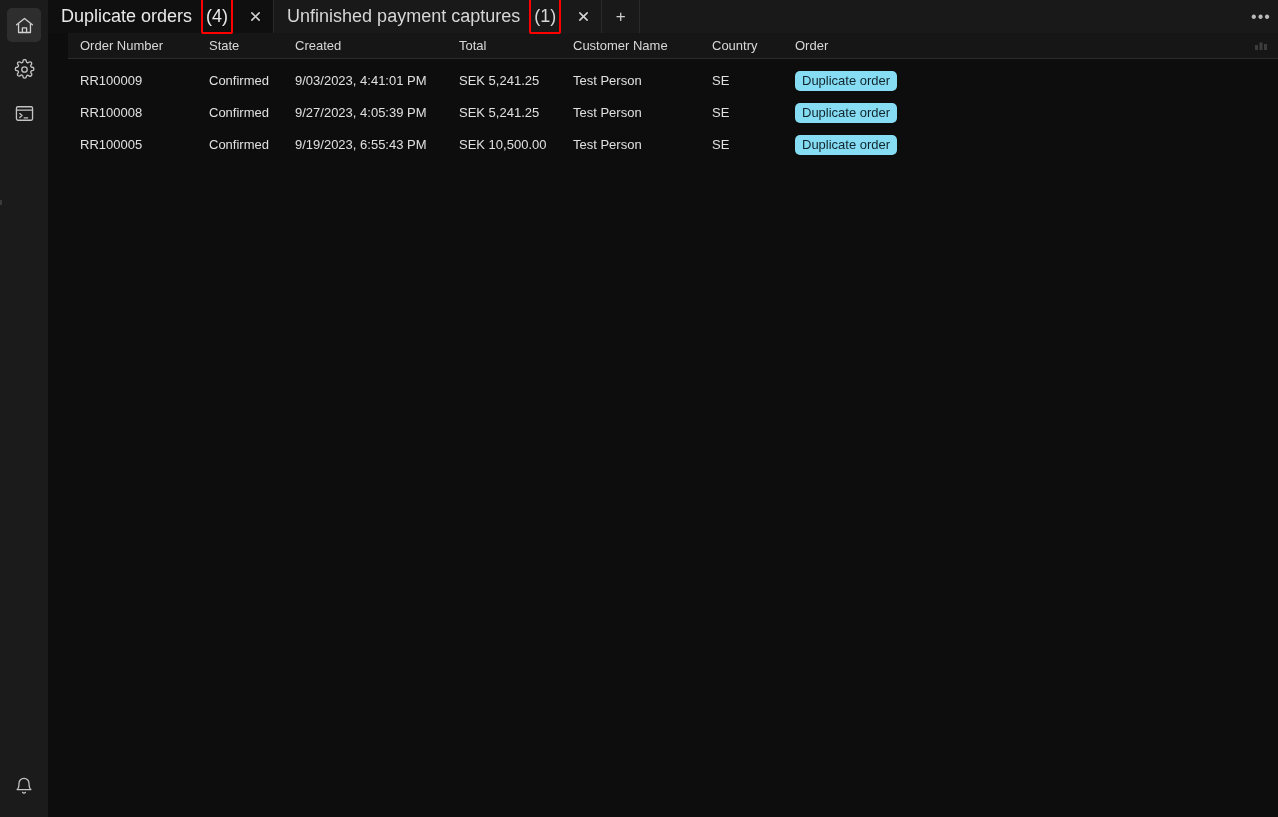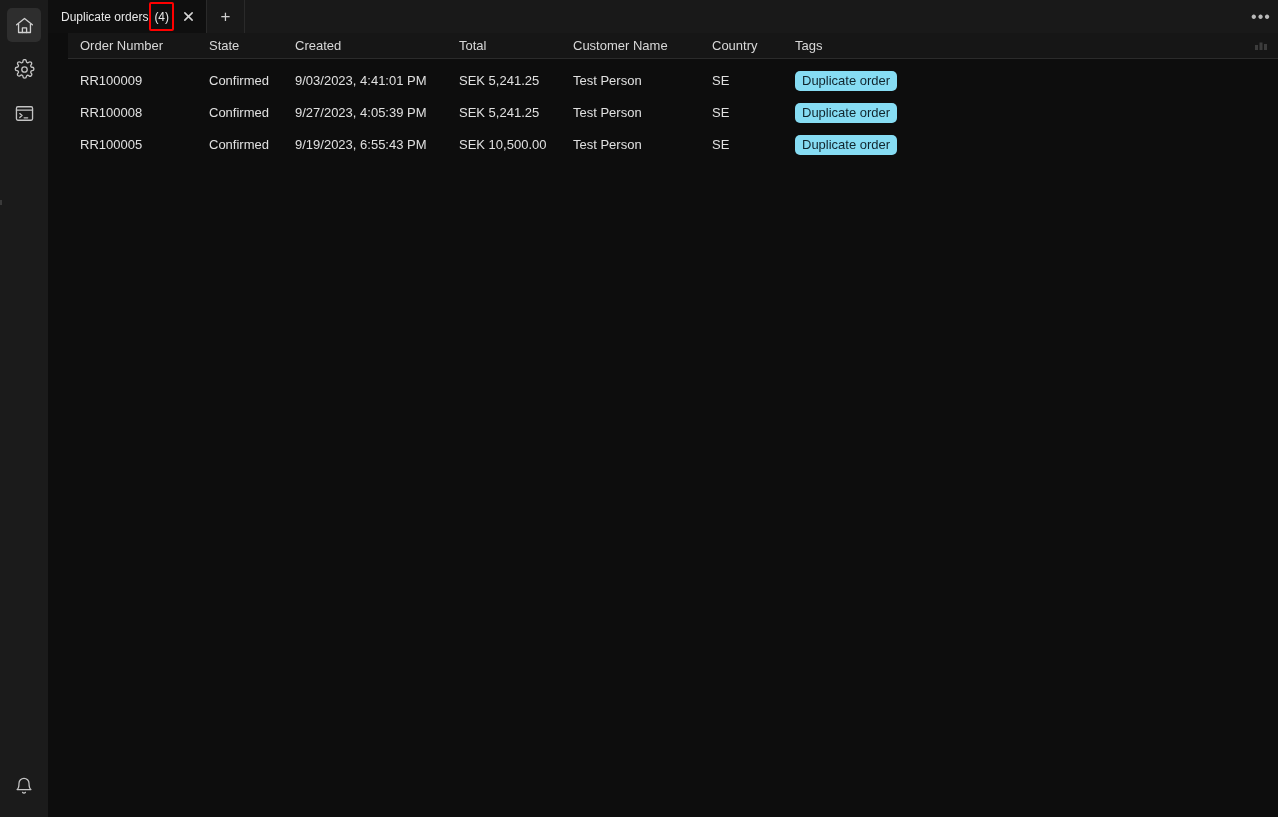--- a/index.html
+++ b/index.html
@@ -80,25 +80,25 @@
     min-height: 33px;
     background: #191919;
     display: flex;
     align-items: stretch;
     position: relative;
   }
 
   .tab {
     display: flex;
     align-items: center;
-    gap: 6px;
+    gap: 14px;
     padding: 0 9px 0 13px;
     height: 33px;
     color: #d6d6d6;
-    font-size: 12px;
+    font-size: 18px;
     background: #191919;
     border-right: 1px solid #2a2a2a;
     cursor: pointer;
     white-space: nowrap;
     position: relative;
   }
   .tab.active {
     background: #0f0f0f;
     color: #e8e8e8;
   }
@@ -296,20 +296,31 @@
         <span class="tab-count highlight">(4)</span>
         <span class="tab-close">
           <span>
             <svg width="11" height="11" viewBox="0 0 12 12" fill="none" stroke="#d4d4d4" stroke-width="1.7" stroke-linecap="round">
               <path d="M2 2l8 8M10 2l-8 8"></path>
             </svg>
           </span>
         </span>
       </div>
 
+      <div class="tab">
+        <span class="tab-label">Unfinished payment captures</span>
+        <span class="tab-count highlight">(1)</span>
+        <span class="tab-close">
+          <span>
+            <svg width="11" height="11" viewBox="0 0 12 12" fill="none" stroke="#d4d4d4" stroke-width="1.7" stroke-linecap="round">
+              <path d="M2 2l8 8M10 2l-8 8"></path>
+            </svg>
+          </span>
+        </span>
+      </div>
 
       <div class="new-tab-btn">
         <span>+</span>
       </div>
 
       <div class="tabstrip-filler"></div>
 
       <div class="tabstrip-more">
         <span>•••</span>
       </div>
@@ -329,21 +340,21 @@
         <thead>
           <tr>
             <th>Order Number</th>
             <th>State</th>
             <th>Created</th>
             <th>Total</th>
             <th>Customer Name</th>
             <th>Country</th>
             <th>
               <div class="th-tags-inner">
-                <span>Tags</span>
+                <span>Order</span>
                 <span class="grid-settings-icon">
                   <svg width="13" height="11" viewBox="0 0 13 11" fill="#3c3c3c">
                     <rect x="0" y="5" width="3" height="5"></rect>
                     <rect x="4.5" y="2.5" width="3" height="7.5"></rect>
                     <rect x="9" y="4" width="3" height="6"></rect>
                   </svg>
                 </span>
               </div>
             </th>
           </tr>

